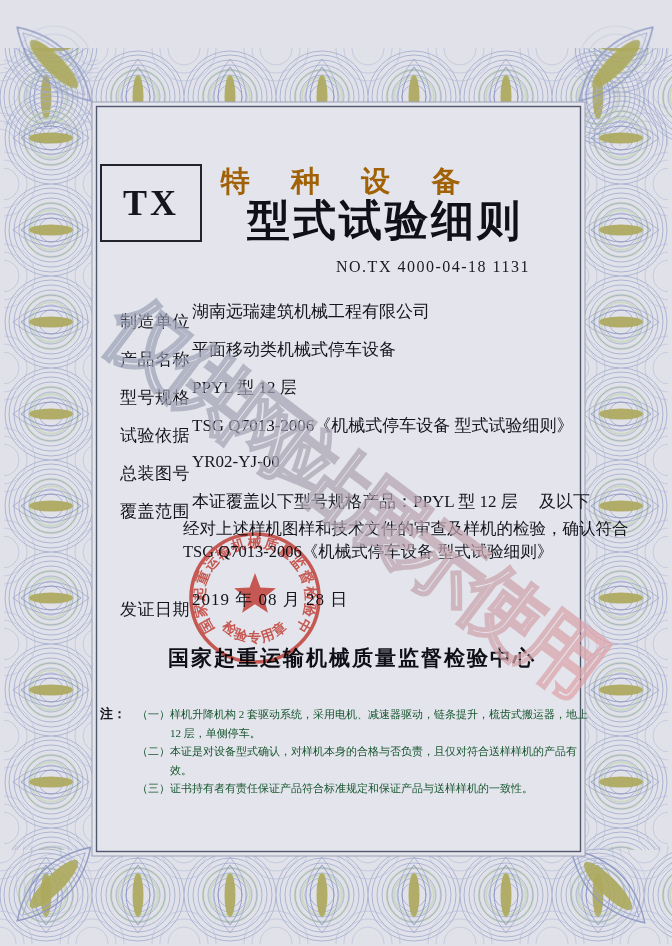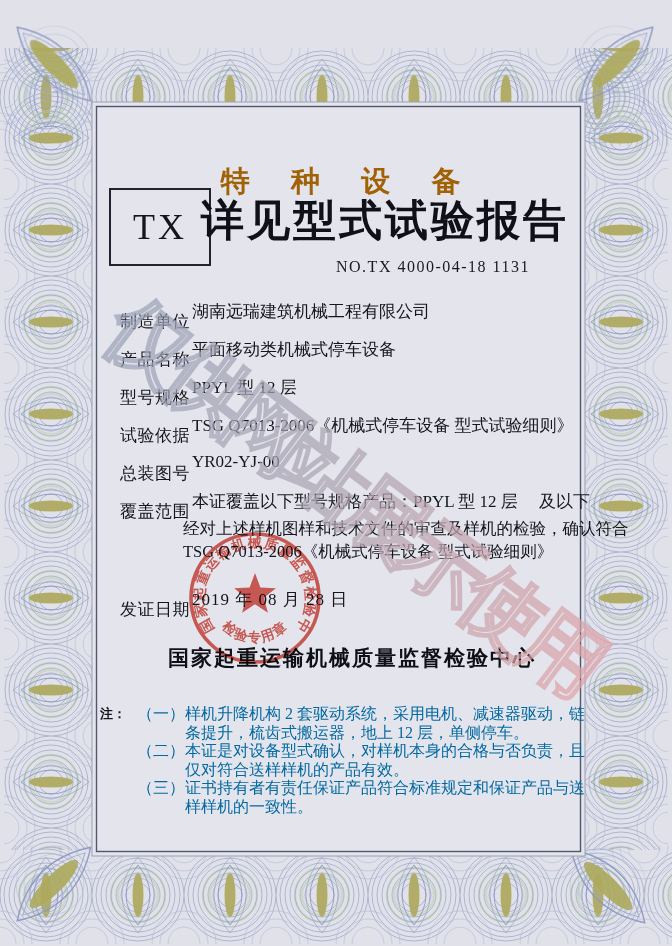--- a/index.html
+++ b/index.html
@@ -10,41 +10,41 @@
     color:#15151d;
   }
   .abs{position:absolute;}
   svg{display:block;}
   .border-layer{position:absolute;left:0;top:0;z-index:1;}
   .content{position:absolute;left:0;top:0;width:672px;height:946px;z-index:2;}
   .wm-layer{position:absolute;left:0;top:0;z-index:4;pointer-events:none;}
   .seal-layer{position:absolute;left:175px;top:518px;z-index:3;mix-blend-mode:multiply;}
 
   .tx-box{
-    left:109px;top:164px;width:98px;height:74px;
+    left:100px;top:164px;width:98px;height:74px;
     border:2px solid #23232e;background:transparent;
     display:flex;align-items:center;justify-content:center;
-    font-weight:normal;font-size:36px;letter-spacing:3px;color:#15151d;margin-top:24px;
+    font-weight:bold;font-size:36px;letter-spacing:3px;color:#15151d;
   }
   .category{left:184px;top:162px;width:330px;text-align:center;
     font-size:29px;font-weight:600;letter-spacing:17px;color:#a16207;white-space:nowrap;}
   .title{left:200px;top:192px;width:370px;text-align:center;
     font-size:43px;font-weight:bold;letter-spacing:3px;color:#101018;white-space:nowrap;}
   .cert-no{left:180px;top:258px;width:350px;text-align:right;
     font-size:16px;letter-spacing:1.5px;color:#1a1a22;white-space:nowrap;}
 
   .field{left:120px;height:22px;white-space:nowrap;font-size:17px;}
   .field .lbl{display:inline-block;width:72px;letter-spacing:0.5px;color:#15151d;margin-top:10px;}
   .field .val{position:absolute;left:72px;white-space:nowrap;color:#15151d;}
   .para{left:183px;width:380px;font-size:16.5px;white-space:nowrap;color:#15151d;}
   .authority{left:92px;top:644px;width:520px;text-align:center;
     font-size:21px;font-weight:bold;letter-spacing:2px;color:#0f0f16;white-space:nowrap;}
 
   .notes-label{left:100px;top:705px;font-size:13px;font-weight:bold;color:#15151d;}
-  .notes{left:137px;top:705px;width:457px;font-size:16px;line-height:18.6px;color:#0369a1;}
+  .notes{left:137px;top:705px;width:457px;font-size:11px;line-height:18.6px;color:#14532d;}
   .note{margin:0;padding-left:3em;text-indent:-3em;}
 </style>
 </head>
 <body>
 
 <div class="page">
 
   <svg class="border-layer" width="672" height="946" viewBox="0 0 672 946" aria-hidden="true">
     <defs>
       <g id="motifV">
@@ -149,21 +149,21 @@
     <rect x="96.5" y="106.5" width="484" height="745" fill="none" stroke="#50566b" stroke-width="1.4"></rect>
   </svg>
 
   <div class="content">
 
     <div class="abs tx-box">
       <span>TX</span>
     </div>
 
     <div class="abs category">特 种 设 备</div>
-    <div class="abs title">详见型式试验报告</div>
+    <div class="abs title">型式试验细则</div>
     <div class="abs cert-no">NO.TX 4000-04-18 1131</div>
 
     <div class="abs field" style="top:300px">
       <span class="lbl">制造单位</span>
       <span class="val">湖南远瑞建筑机械工程有限公司</span>
     </div>
     <div class="abs field" style="top:338px">
       <span class="lbl">产品名称</span>
       <span class="val">平面移动类机械式停车设备</span>
     </div>

